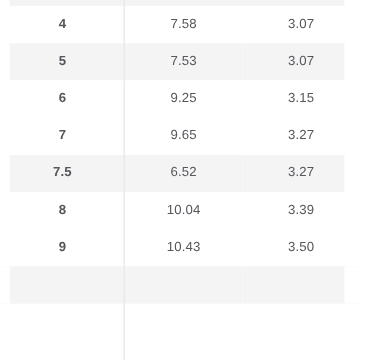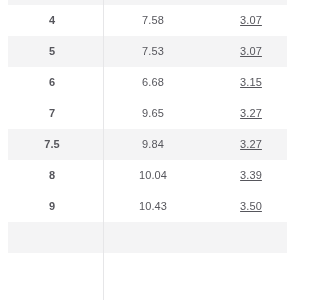--- a/index.html
+++ b/index.html
@@ -87,21 +87,20 @@
 
   .cell-v1 {
     width: 98px;
     color: #55555b;
   }
 
   .cell-v2 {
     width: 98px;
     color: #55555b;
     padding-right: 8px;
-    text-decoration: underline;
   }
 
   
   #col-divider {
     position: absolute;
     left: 103px;
     top: 0;
     width: 1px;
     height: 300px;
     background: #e6e6e8;
@@ -125,31 +124,31 @@
             <td class="cell-v1">7.58</td>
             <td class="cell-v2">3.07</td>
           </tr>
           <tr class="row-even">
             <td class="cell-label">5</td>
             <td class="cell-v1">7.53</td>
             <td class="cell-v2">3.07</td>
           </tr>
           <tr class="row-odd">
             <td class="cell-label">6</td>
-            <td class="cell-v1">6.68</td>
+            <td class="cell-v1">9.25</td>
             <td class="cell-v2">3.15</td>
           </tr>
           <tr class="row-odd">
             <td class="cell-label">7</td>
             <td class="cell-v1">9.65</td>
             <td class="cell-v2">3.27</td>
           </tr>
           <tr class="row-even">
             <td class="cell-label">7.5</td>
-            <td class="cell-v1">9.84</td>
+            <td class="cell-v1">6.52</td>
             <td class="cell-v2">3.27</td>
           </tr>
           <tr class="row-odd">
             <td class="cell-label">8</td>
             <td class="cell-v1">10.04</td>
             <td class="cell-v2">3.39</td>
           </tr>
           <tr class="row-odd">
             <td class="cell-label">9</td>
             <td class="cell-v1">10.43</td>

